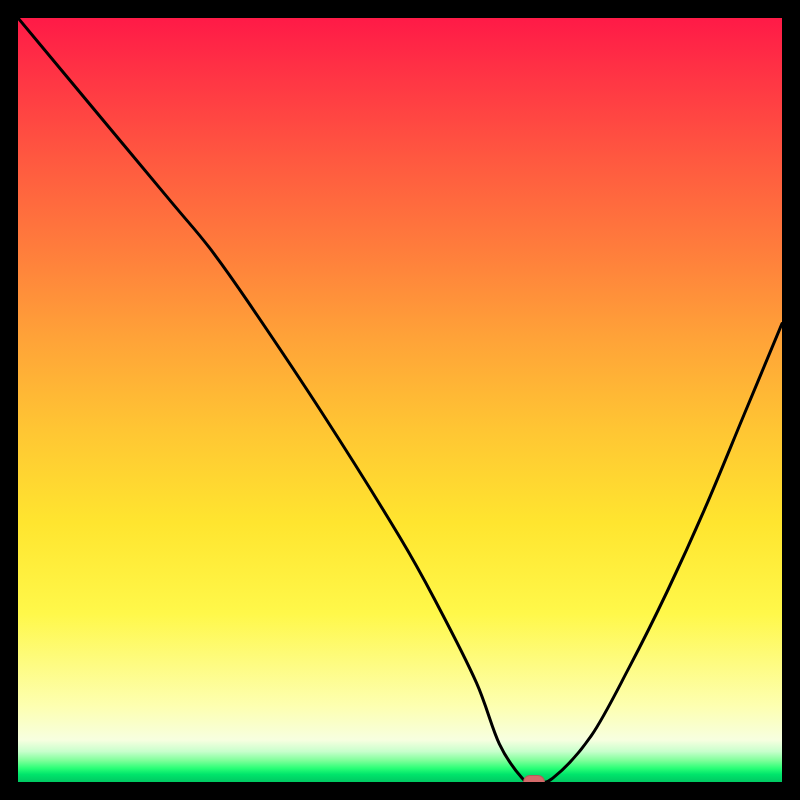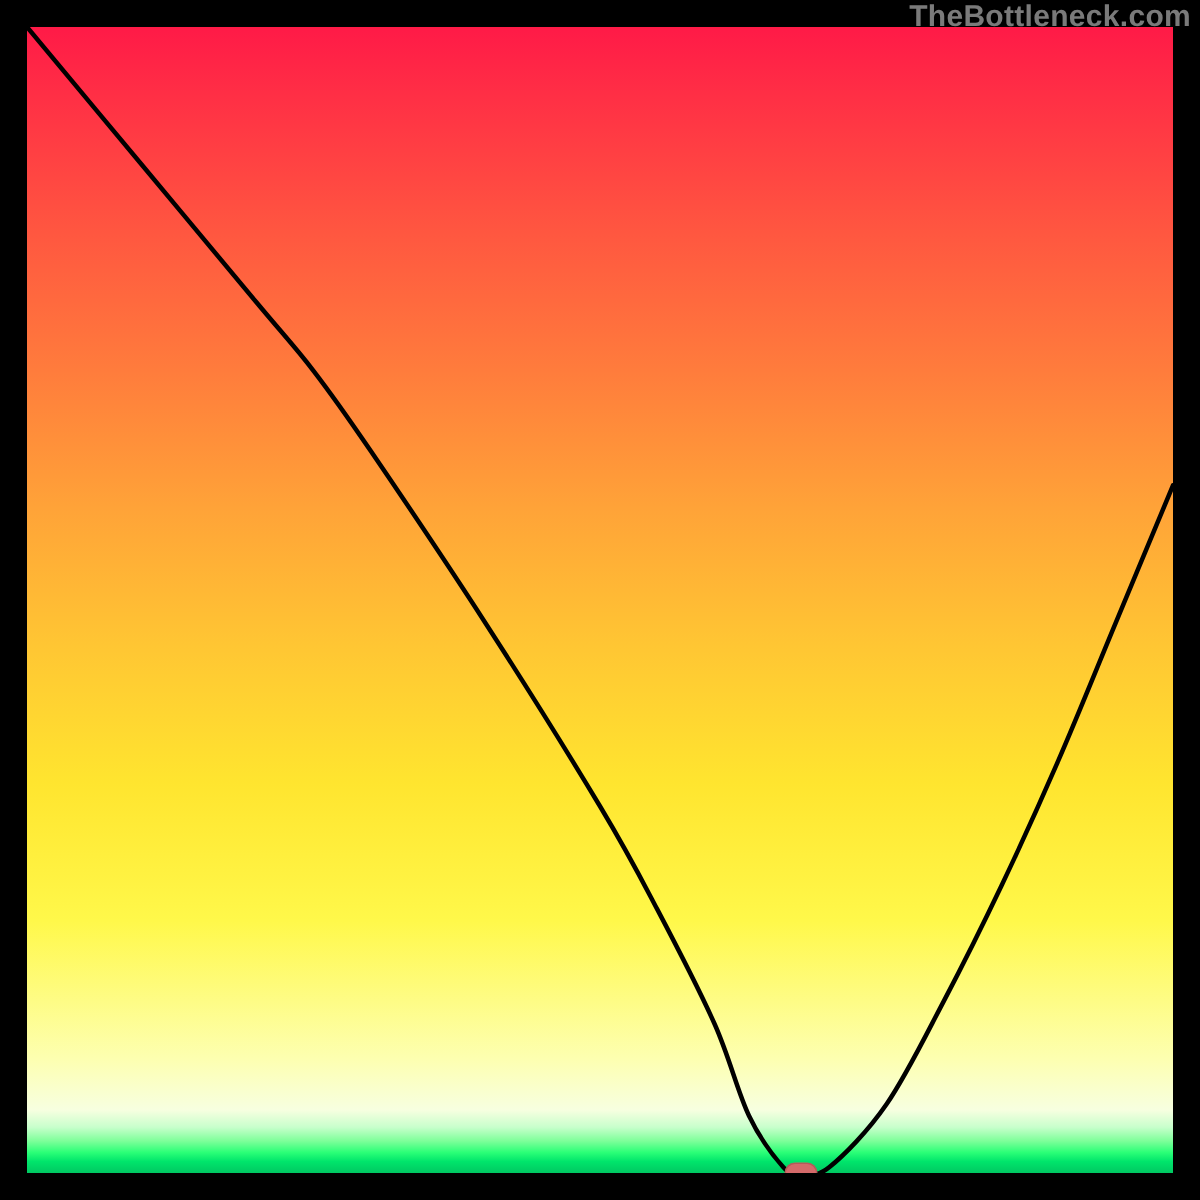--- a/index.html
+++ b/index.html
@@ -74,21 +74,20 @@
     font-weight: 600;
     color: #7a7a7a;
     letter-spacing: 0.2px;
     user-select: none;
   }
 </style>
 </head>
 <body>
 
 <div class="stage">
-  <div class="watermark">TheBottleneck.com</div>
 
   <div class="plot-area">
     <div class="gradient"></div>
     <svg class="curve" id="curve-svg" width="764" height="764" viewBox="0 0 764 764">
         <path d="M 0 0 C 12.733333333333334 15.279999999999992, 50.93333333333334 61.11999999999995, 76.4 91.67999999999995 C 101.86666666666667 122.23999999999995, 133.70000000000002 160.44, 152.8 183.36 C 171.9 206.28000000000003, 178.26666666666668 212.6466666666667, 191 229.20000000000005 C 203.73333333333332 245.7533333333334, 210.1 254.66666666666669, 229.2 282.68 C 248.29999999999998 310.6933333333333, 280.1333333333333 357.80666666666673, 305.6 397.28000000000003 C 331.0666666666667 436.75333333333333, 362.9 487.68666666666667, 382 519.52 C 401.1 551.3533333333334, 407.4666666666667 564.0866666666666, 420.20000000000005 588.28 C 432.9333333333334 612.4733333333334, 448.2133333333333 641.76, 458.4 664.68 C 468.58666666666664 687.5999999999999, 473.68 709.8833333333333, 481.32 725.8 C 488.96 741.7166666666666, 498.51 753.8133333333333, 504.24 760.18 C 509.97 766.5466666666666, 510.60666666666674 764, 515.7 764 C 520.7933333333334 764, 525.25 767.8199999999999, 534.8 760.18 C 544.3499999999999 752.54, 560.2666666666667 736.6233333333333, 573 718.16 C 585.7333333333333 699.6966666666666, 598.4666666666667 673.5933333333332, 611.2 649.4 C 623.9333333333334 625.2066666666667, 636.6666666666666 599.74, 649.4 573 C 662.1333333333333 546.26, 674.8666666666667 518.2466666666667, 687.6 488.96000000000004 C 700.3333333333334 459.6733333333334, 713.0666666666666 427.84000000000003, 725.8 397.28000000000003 C 738.5333333333333 366.72, 757.6333333333333 320.88, 764 305.6" fill="none" stroke="#000" stroke-width="3" stroke-linecap="round" stroke-linejoin="round"></path>
       </svg>
     <div class="marker" id="marker" style="left: 515.7px; top: 764px;"></div>
   </div>
 </div>
 

